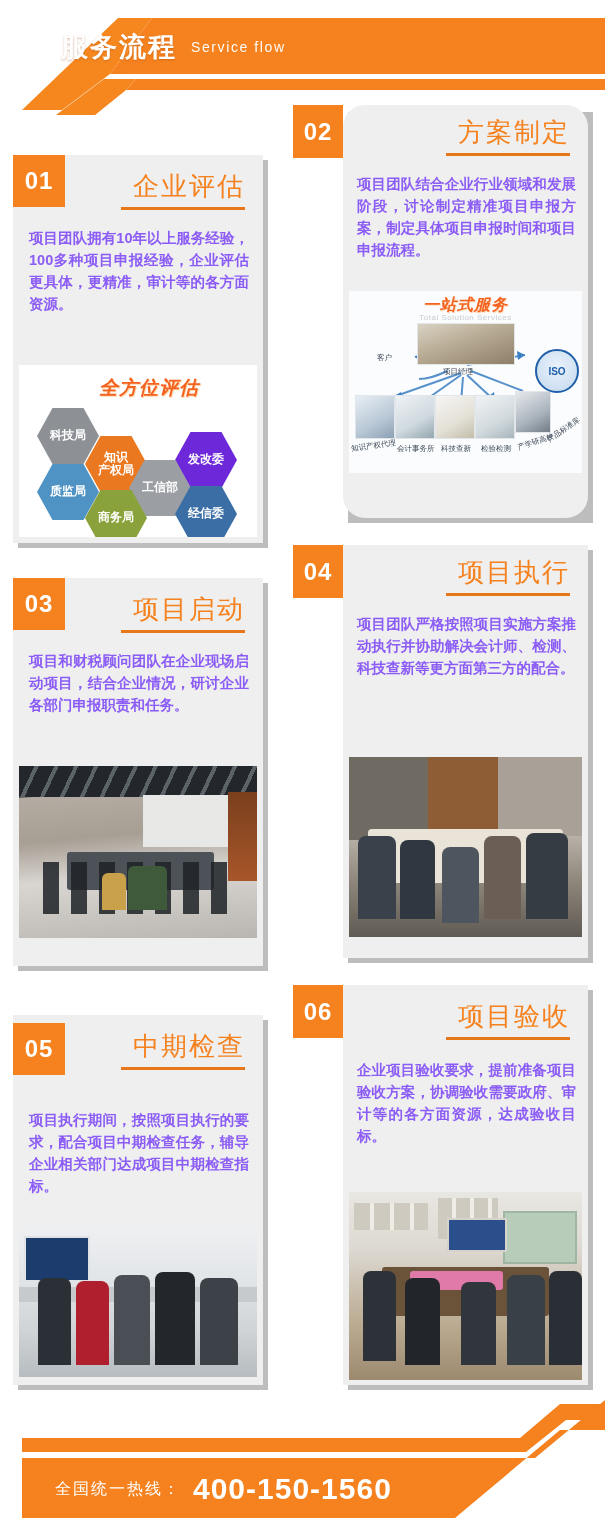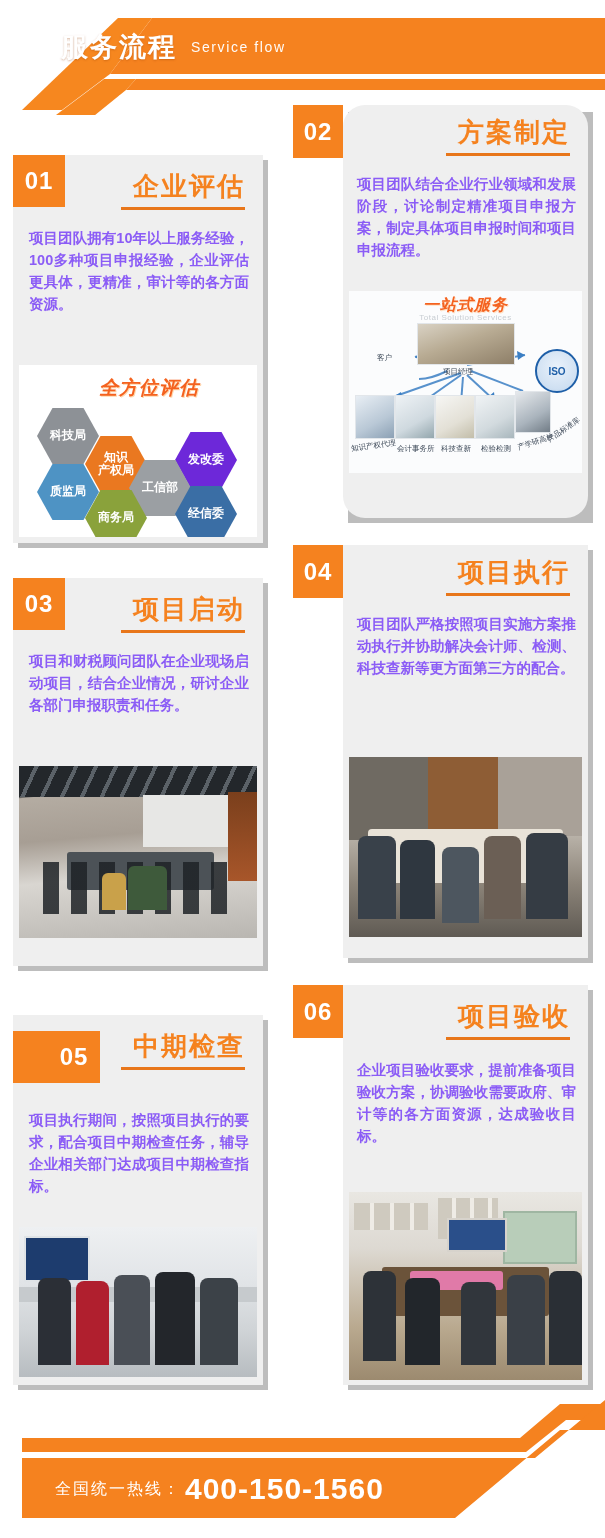--- a/index.html
+++ b/index.html
@@ -40,21 +40,21 @@
     background:#bdbdbd;z-index:-1;
   }
   .badge{
     position:absolute;background:#f5821f;color:#fff;
     font-size:24px;font-weight:bold;letter-spacing:1px;
     display:flex;align-items:center;justify-content:center;
     z-index:4;
   }
   .card-title{
     position:absolute;right:18px;
-    font-size:26px;font-weight:bold;color:#f5821f;
+    font-size:26px;font-weight:normal;color:#f5821f;
     letter-spacing:2px;text-align:right;white-space:nowrap;
   }
   .title-rule{
     position:absolute;height:3px;background:#e8761a;
   }
   .card-body{
     position:absolute;
     font-size:14.5px;line-height:1.52;color:#8b5cf6;font-weight:bold;
     letter-spacing:0px;text-align:justify;
   }
@@ -96,21 +96,21 @@
   }
 
   
   .photo{position:absolute;overflow:hidden;background:#2b2f33;}
 
   
   .footer{position:absolute;left:0;bottom:0;width:605px;height:138px;}
   .footer svg{position:absolute;left:0;top:0;}
   .footer-text{
     position:absolute;left:55px;top:72px;height:34px;
-    display:flex;align-items:center;white-space:nowrap;pointer-events:none;
+    display:flex;align-items:center;white-space:nowrap;pointer-events:none;gap:8px;
   }
   .footer-label{font-size:16px;color:#ffffff;letter-spacing:2px;}
   .footer-phone{font-size:30px;font-weight:bold;color:#ffffff;letter-spacing:1px;margin-left:4px;}
 </style>
 </head>
 <body>
 
 <div class="page">
 
   <div class="header">
@@ -250,21 +250,21 @@
       <div style="position:absolute;left:8%;top:40%;width:84%;height:30%;background:#e9e3d8;border-radius:4px;"></div>
       <div style="position:absolute;left:4%;top:44%;width:16%;height:46%;background:#39414a;border-radius:8px 8px 0 0;"></div>
       <div style="position:absolute;left:22%;top:46%;width:15%;height:44%;background:#2f3740;border-radius:8px 8px 0 0;"></div>
       <div style="position:absolute;left:40%;top:50%;width:16%;height:42%;background:#4d565f;border-radius:8px 8px 0 0;"></div>
       <div style="position:absolute;left:58%;top:44%;width:16%;height:46%;background:#6b5f55;border-radius:8px 8px 0 0;"></div>
       <div style="position:absolute;left:76%;top:42%;width:18%;height:48%;background:#353c44;border-radius:8px 8px 0 0;"></div>
     </div>
   </div>
 
   <div class="card" style="left:13px;top:1015px;width:250px;height:370px;">
-    <div class="badge" style="left:0px;top:16px;width:52px;height:52px;padding-left:35px;">
+    <div class="badge" style="left:0px;top:8px;width:52px;height:52px;">
       <span>05</span>
     </div>
     <div class="card-title" style="top:14px;">中期检查</div>
     <div class="title-rule" style="right:18px;top:52px;width:124px;"></div>
     <div class="card-body" style="left:16px;right:14px;top:94px;">项目执行期间，按照项目执行的要求，配合项目中期检查任务，辅导企业相关部门达成项目中期检查指标。</div>
 
     <div class="photo" style="left:6px;top:212px;width:238px;height:150px;
                 background:linear-gradient(180deg,#eef0f2 0%,#e2e5e8 35%,#cfd3d6 70%,#b7bcc0 100%);">
       <div style="position:absolute;left:2%;top:6%;width:26%;height:28%;background:#1d3c6e;border:2px solid #dfe3e6;"></div>
       <div style="position:absolute;left:0;top:40%;width:100%;height:10%;background:#c6cacd;"></div>

